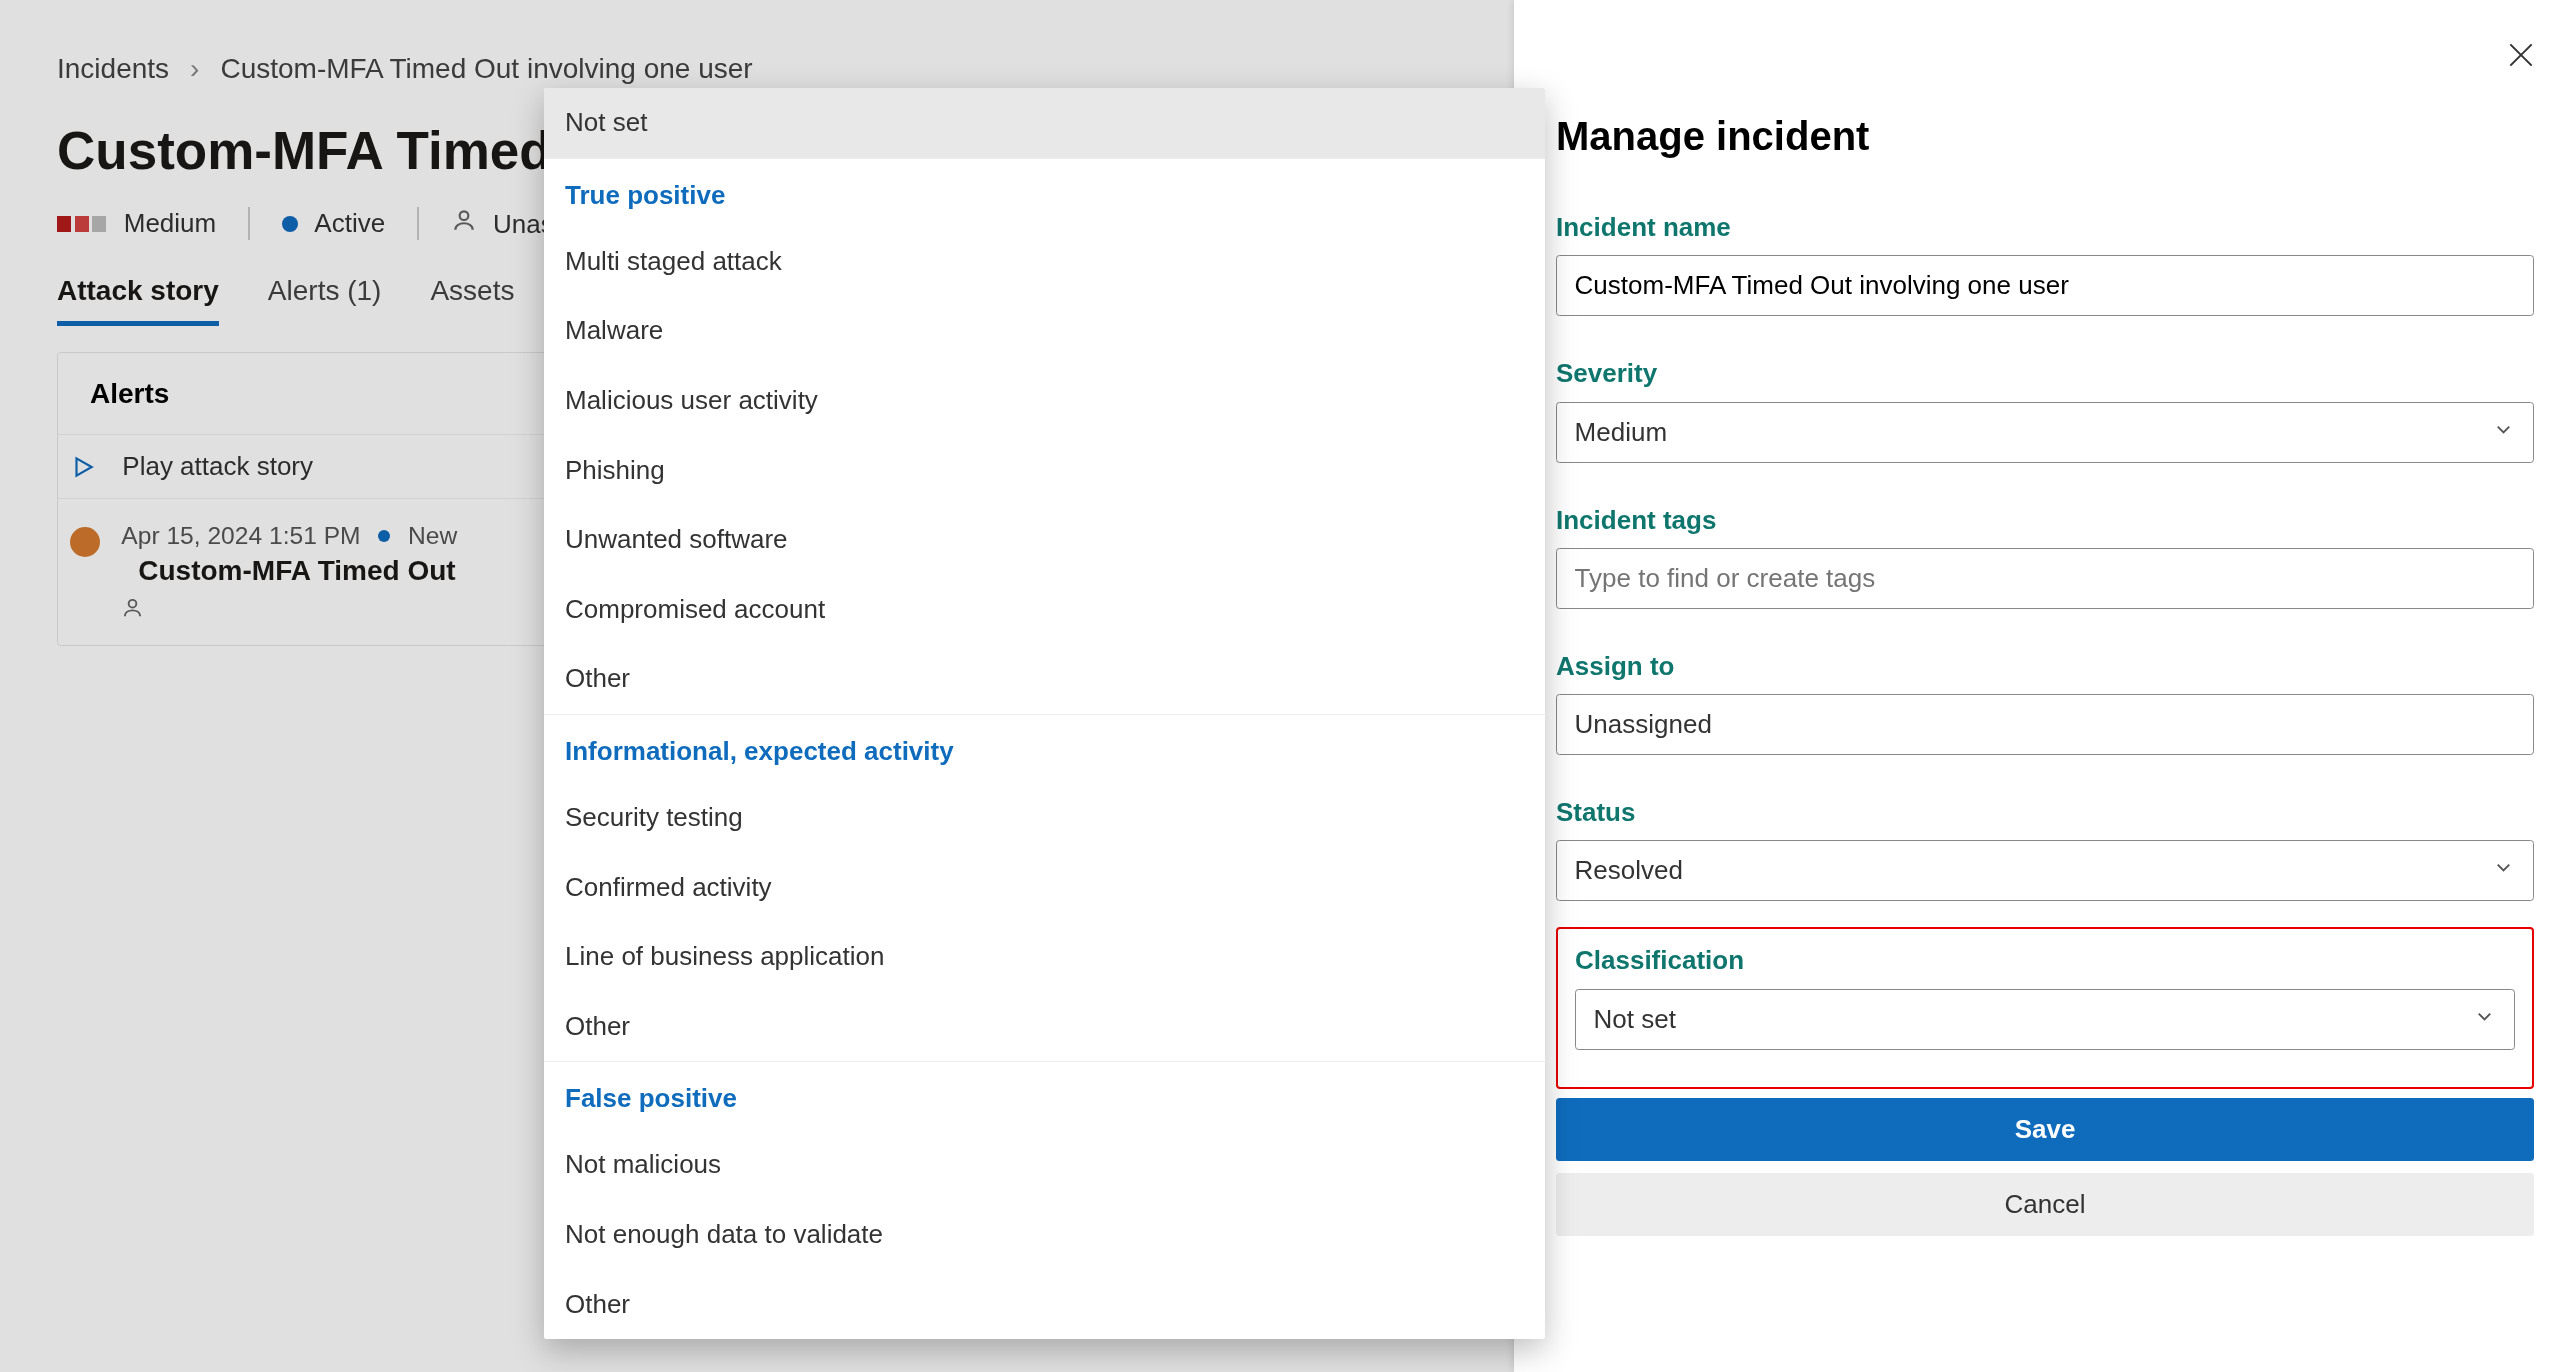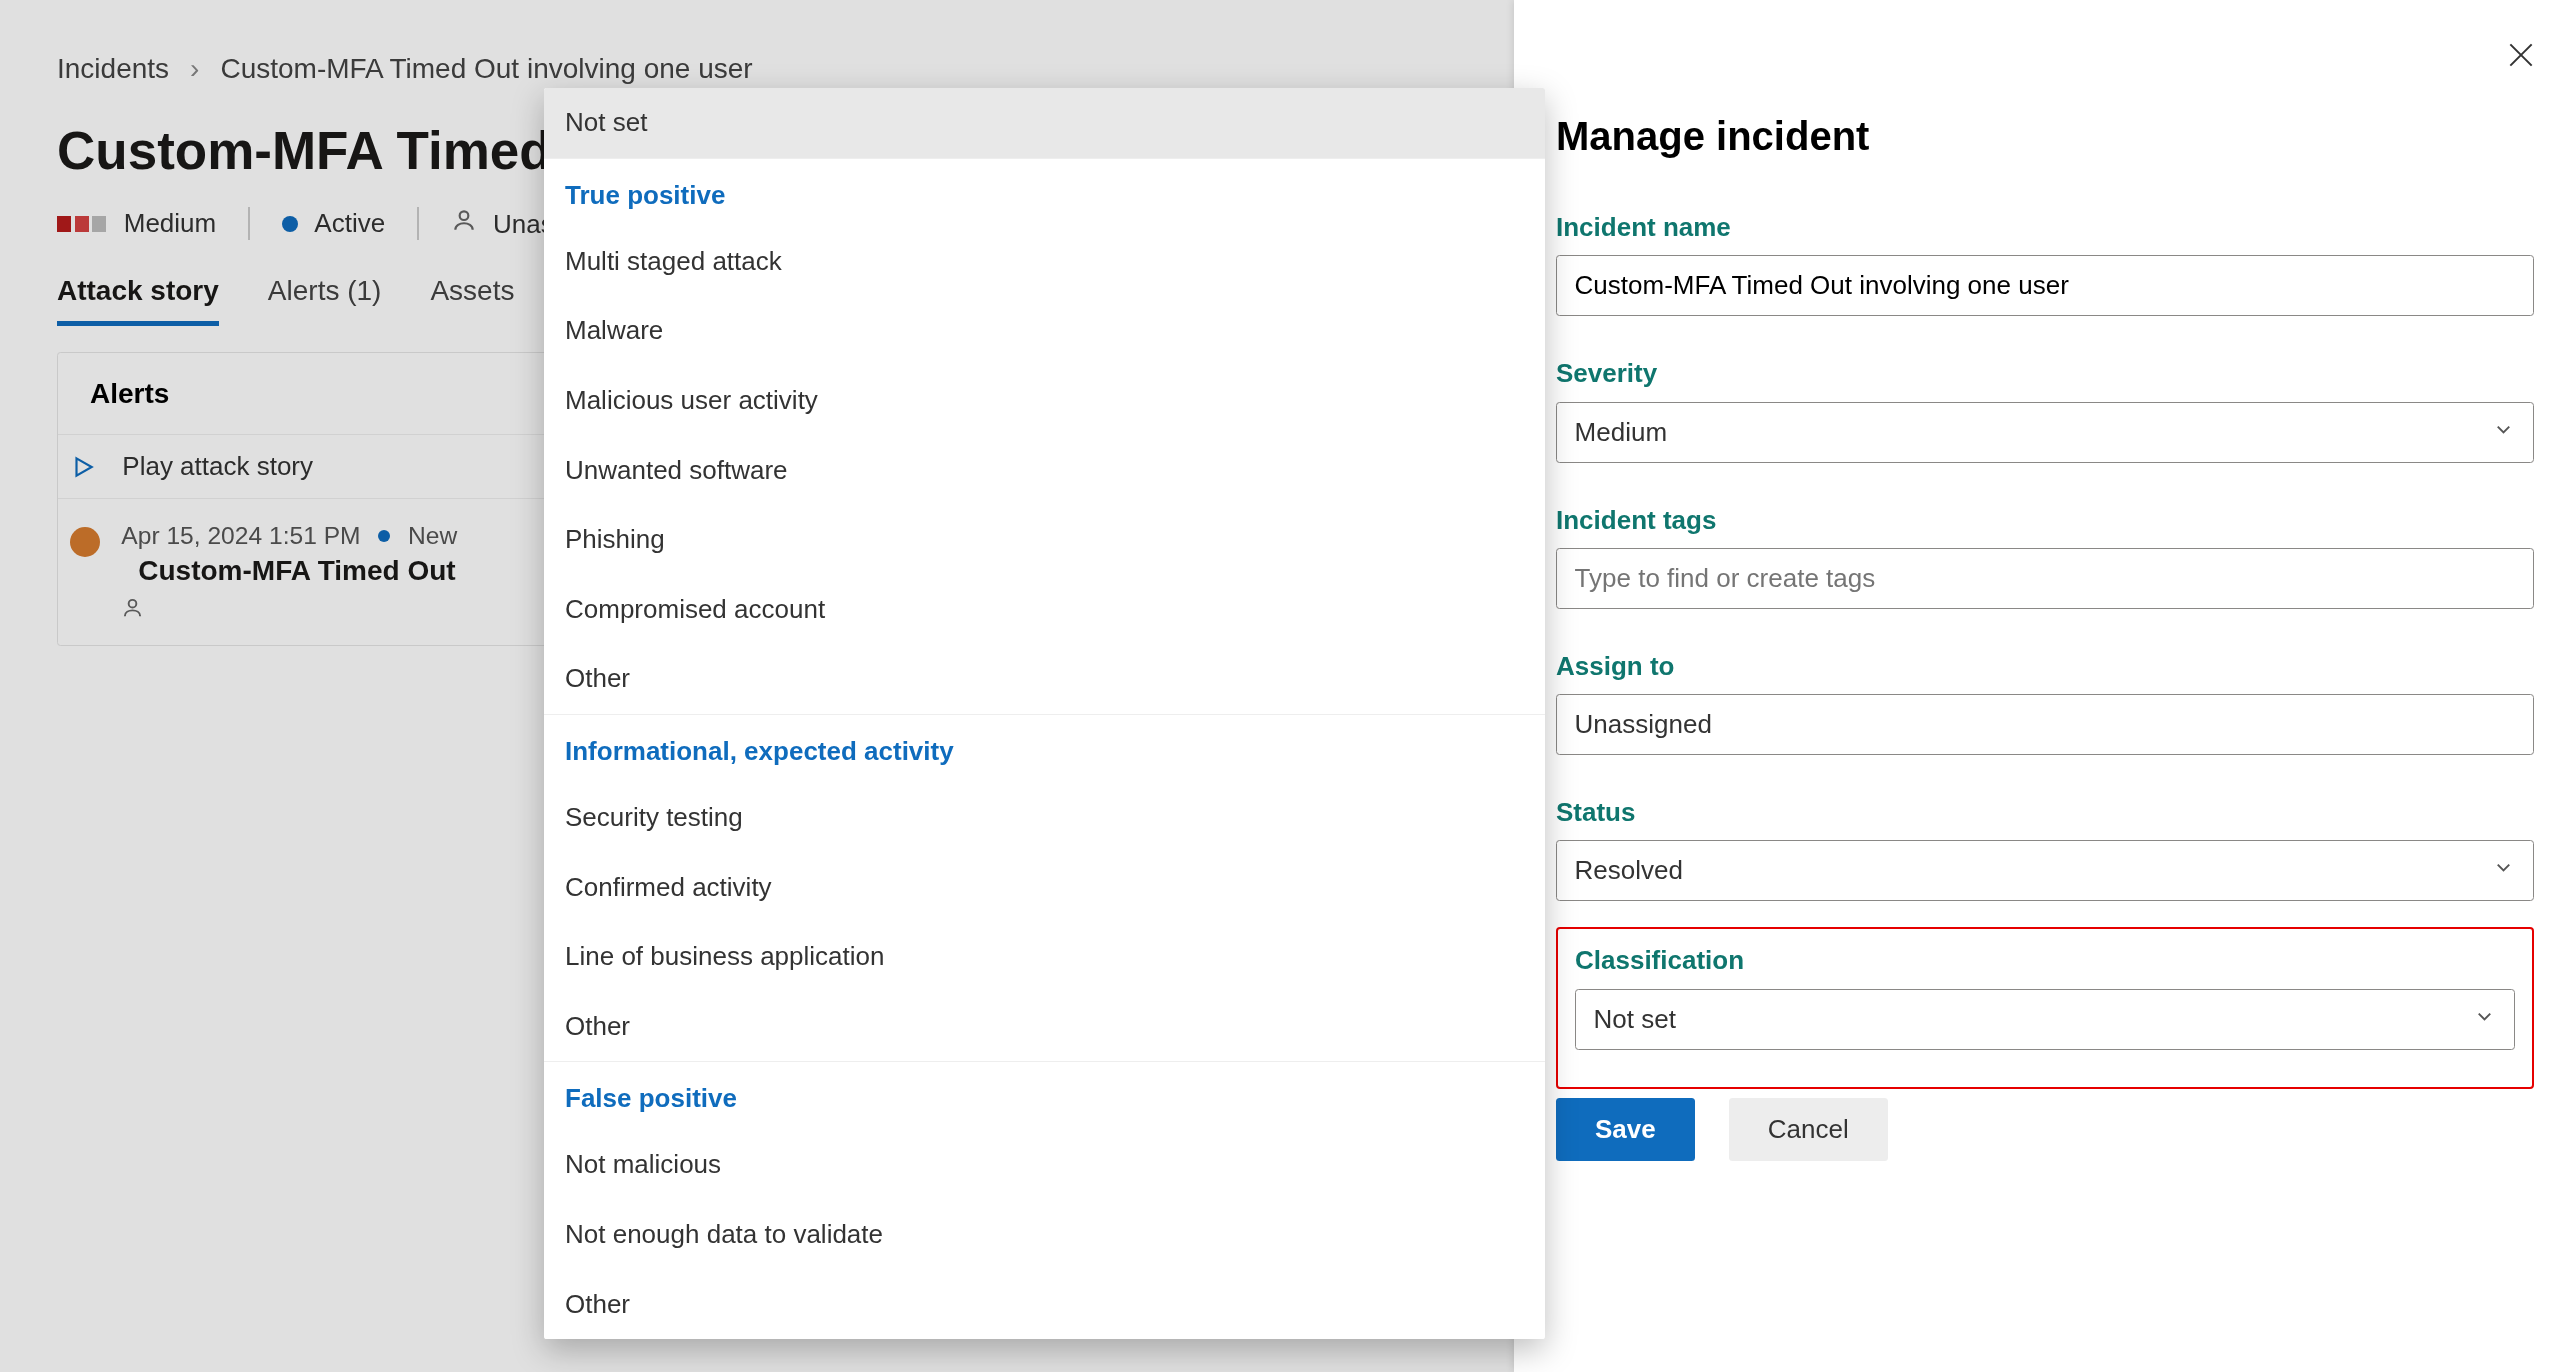--- a/index.html
+++ b/index.html
@@ -49,21 +49,21 @@
   .panel { position:absolute; top:0; right:0; bottom:0; width:1062px; background:#fff; box-shadow: -1.8px 0 7px rgba(0,0,0,0.1); padding: 0 42px 35px 42px; }
   .panel .close { position:absolute; top:39px; right:39px; color:#333; cursor:pointer; }
   .panel h1 { font-size:40px; font-weight:700; margin: 114px 0 53px; }
   .form-group { margin-bottom: 42px; }
   .form-group label { display:block; font-size:26px; font-weight:600; color:#0f766e; margin-bottom:12.3px; }
   .control { width:100%; border:1.8px solid #8a8886; border-radius:3.5px; font-size:26px; padding: 14px 17.6px; color:#333; background:#fff; display:flex; align-items:center; justify-content:space-between; min-height:60px;}
   .control input { border:none; outline:none; font-size:26px; width:100%; }
   .chev { color:#555; }
   .highlight-box { border: 2.6px solid #e60000; padding: 16px 17px 37px; border-radius:4px; margin-top:-16px;}
   .highlight-box .form-group { margin-bottom:0;}
-  .panel-actions { display:flex; gap:34px; margin-top:8.8px;}
+  .panel-actions { display:flex; gap:12px; margin-top:8.8px;flex-direction:column;}
   .btn { font-size:26px; padding: 16px 39px; border:none; border-radius:3.5px; cursor:pointer; }
   .btn.primary { background:#0f6cbd; color:#fff; font-weight:600;}
   .btn.secondary { background:#ededed; color:#333; }
 
   
   .flyout { position:absolute; top:88px; left:544px; width:1001px; background:#fff; box-shadow:0 10.5px 32px rgba(0,0,0,0.25); border-radius:2.6px; overflow:hidden; }
   .flyout .opt { font-size:26px; color:#333; padding: 19.3px 21px; cursor:pointer; }
   .flyout .opt.current { background:#e8e8e8; }
   .flyout .grp { font-size:26px; font-weight:600; color:#0f6cbd; padding: 21px 21px 16px; border-top:1.8px solid #eee;}
   .flyout .grp:first-of-type { border-top:none; }
@@ -226,22 +226,22 @@
     </div>
   </div>
 
   <div class="flyout">
     <div class="opt current">Not set</div>
 
     <div class="grp">True positive</div>
     <div class="opt">Multi staged attack</div>
     <div class="opt">Malware</div>
     <div class="opt">Malicious user activity</div>
+    <div class="opt">Phishing</div>
     <div class="opt">Unwanted software</div>
-    <div class="opt">Phishing</div>
     <div class="opt">Compromised account</div>
     <div class="opt">Other</div>
 
     <div class="grp">Informational, expected activity</div>
     <div class="opt">Security testing</div>
     <div class="opt">Confirmed activity</div>
     <div class="opt">Line of business application</div>
     <div class="opt">Other</div>
 
     <div class="grp">False positive</div>

